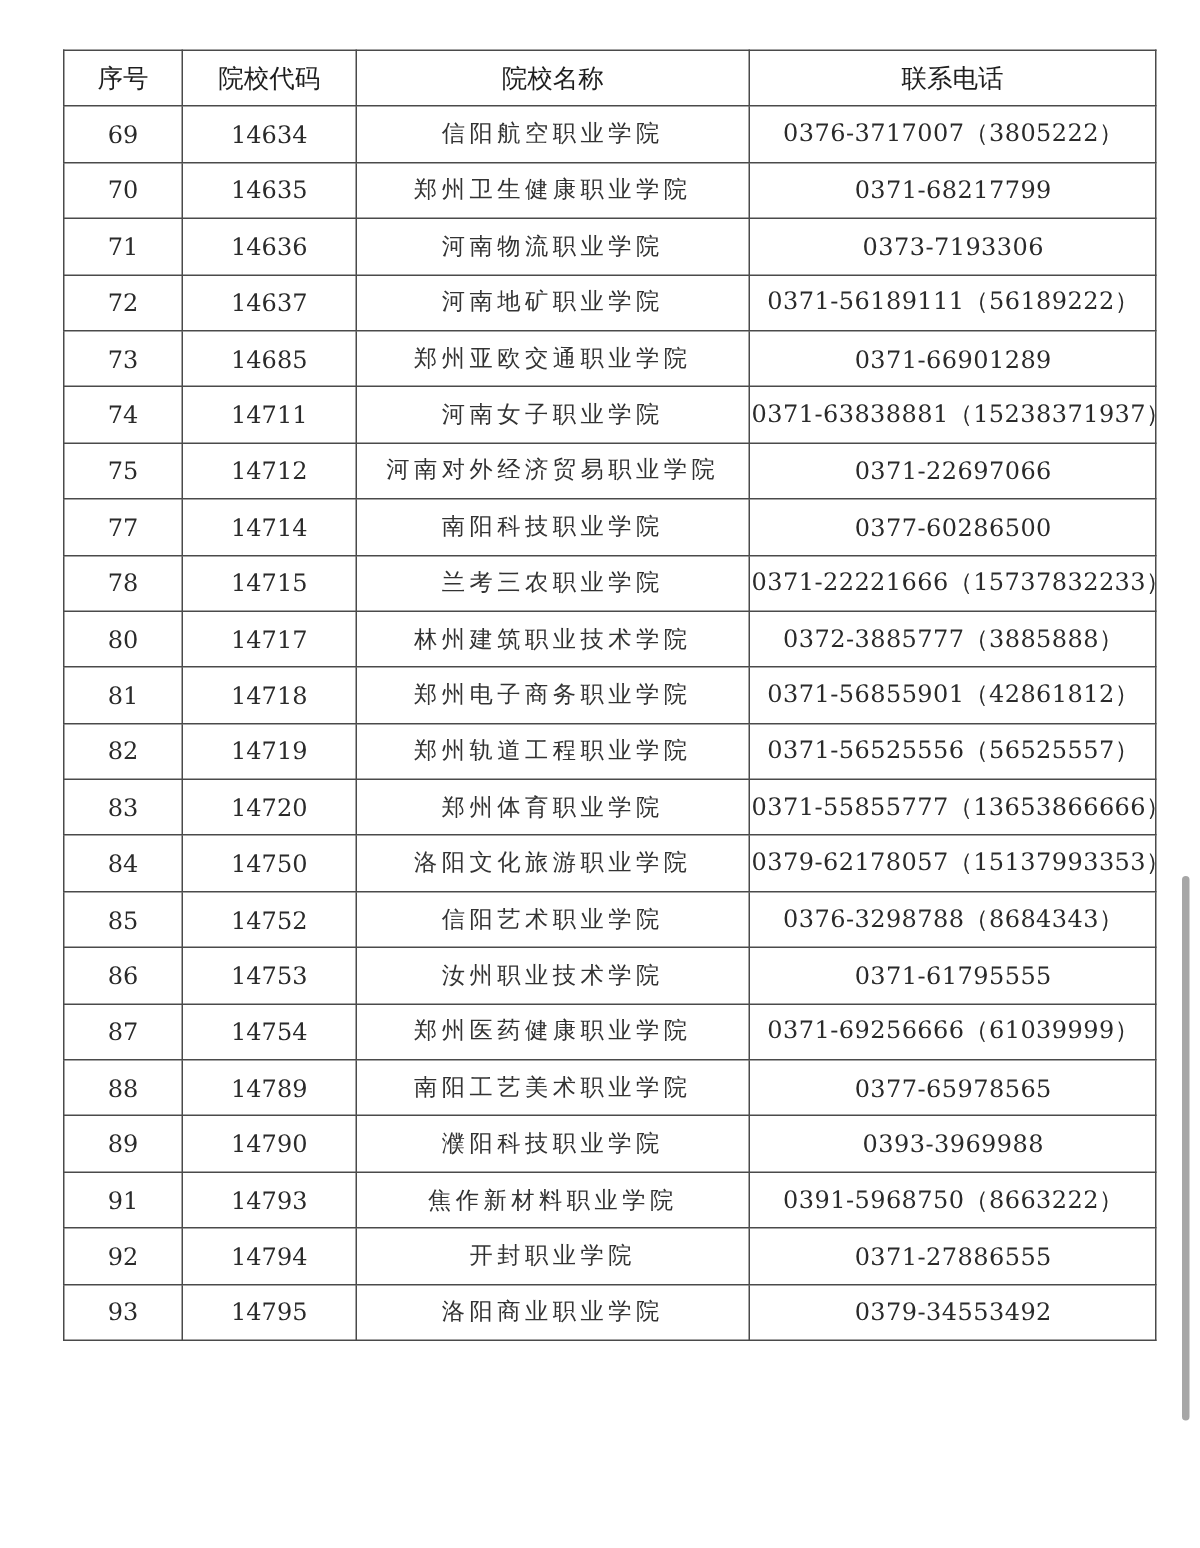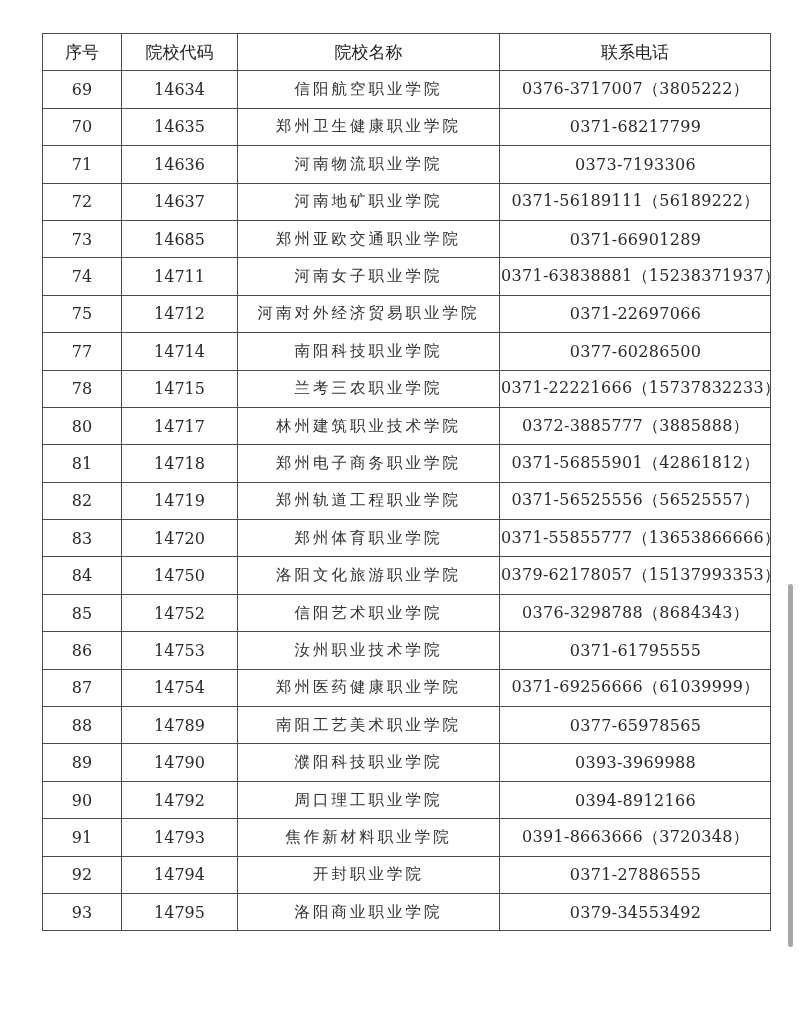--- a/index.html
+++ b/index.html
@@ -200,30 +200,24 @@
           <td class="name">南阳工艺美术职业学院</td>
           <td class="phone">0377-65978565</td>
         </tr>
         <tr>
           <td class="idx">89</td>
           <td class="code">14790</td>
           <td class="name">濮阳科技职业学院</td>
           <td class="phone">0393-3969988</td>
         </tr>
         <tr>
-          <td class="idx">90</td>
-          <td class="code">14792</td>
-          <td class="name">周口理工职业学院</td>
-          <td class="phone">0394-8912166</td>
-        </tr>
-        <tr>
           <td class="idx">91</td>
           <td class="code">14793</td>
           <td class="name">焦作新材料职业学院</td>
-          <td class="phone">0391-8663666（3720348）</td>
+          <td class="phone">0391-5968750（8663222）</td>
         </tr>
         <tr>
           <td class="idx">92</td>
           <td class="code">14794</td>
           <td class="name">开封职业学院</td>
           <td class="phone">0371-27886555</td>
         </tr>
         <tr>
           <td class="idx">93</td>
           <td class="code">14795</td>

